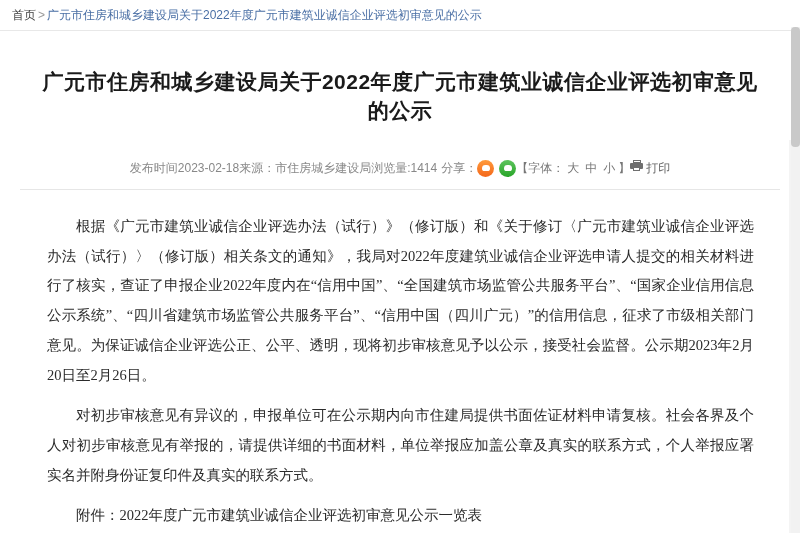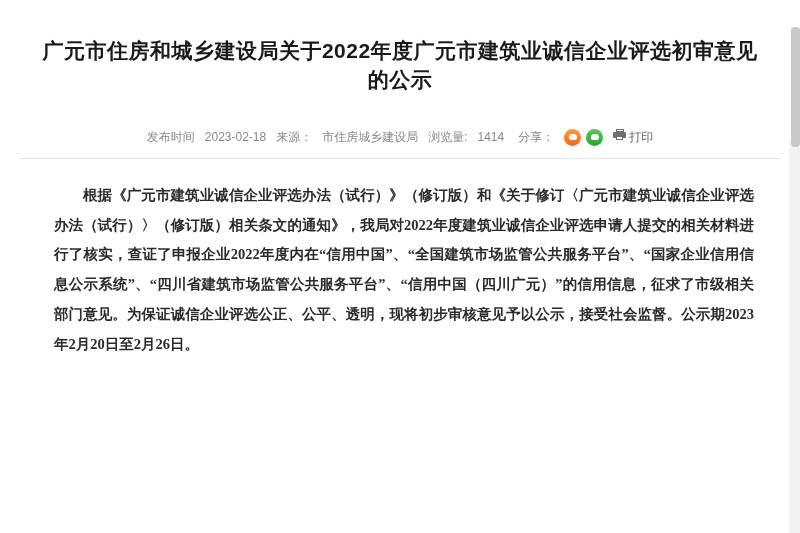--- a/index.html
+++ b/index.html
@@ -54,21 +54,20 @@
     line-height: 1.4;
     letter-spacing: 0.5px;
     font-family: "Liberation Sans", sans-serif;
   }
 
   
   .meta-bar {
     display: flex;
     align-items: center;
     justify-content: center;
-    gap: 10px;
     font-size: 12px;
     color: #888888;
     padding: 4px 0 12px 0;
     flex-wrap: nowrap;
   }
   .meta-item {
     white-space: nowrap;
   }
   .share-label {
     color: #888888;
@@ -164,23 +163,22 @@
   
   .content {
     padding: 22px 46px 0 46px;
     font-size: 14.5px;
     line-height: 2.05;
     color: #2b2b2b;
     text-align: justify;
     font-family: "Liberation Serif", serif;
   }
   .content p {
-    margin: 0 0 11px 8px;
+    margin: 0 0 11px 1px;
     text-indent: 2em;
-    font-weight: bold;
   }
 
   
   .scrollbar {
     position: absolute;
     top: 27px;
     right: 0;
     width: 9px;
     height: 506px;
     background: #f2f2f2;
@@ -201,51 +199,57 @@
     width: 2px;
     height: 393px;
     background: #f4f4f4;
   }
 </style>
 </head>
 <body>
 
 <div class="page">
 
+  <div class="breadcrumb">
+    <span class="crumb-home">首页</span><span class="sep">&gt;</span><span class="crumb-current">广元市住房和城乡建设局关于2022年度广元市建筑业诚信企业评选初审意见的公示</span>
+  </div>
 
   <div class="title-wrap">
     <h1 class="doc-title">广元市住房和城乡建设局关于2022年度广元市建筑业诚信企业评选初审意见的公示</h1>
   </div>
 
   <div class="meta-bar">
     <span class="meta-item">发布时间</span>
     <span class="meta-item meta-val">2023-02-18</span>
     <span class="meta-item">来源：</span>
     <span class="meta-item meta-val">市住房城乡建设局</span>
     <span class="meta-item">浏览量:</span>
     <span class="meta-item meta-val">1414</span>
     <span class="share-label">分享：</span>
     <span class="share-icons">
       <span class="share-dot wb"></span>
       <span class="share-dot wx"></span>
     </span>
+    <span class="font-size-box"><span>【</span><span>字体：</span><span class="fs-opt">大</span><span class="fs-opt">中</span><span class="fs-opt">小</span><span>】</span></span>
     <span class="print-box">
       <span class="printer-icon">
         <span class="ptop"></span>
           <span class="pbody"></span>
           <span class="pbot"></span>
       </span>
       <span>打印</span>
     </span>
   </div>
 
   <div class="divider"></div>
 
   <div class="content">
     <p>根据《广元市建筑业诚信企业评选办法（试行）》（修订版）和《关于修订〈广元市建筑业诚信企业评选办法（试行）〉（修订版）相关条文的通知》，我局对2022年度建筑业诚信企业评选申请人提交的相关材料进行了核实，查证了申报企业2022年度内在“信用中国”、“全国建筑市场监管公共服务平台”、“国家企业信用信息公示系统”、“四川省建筑市场监管公共服务平台”、“信用中国（四川广元）”的信用信息，征求了市级相关部门意见。为保证诚信企业评选公正、公平、透明，现将初步审核意见予以公示，接受社会监督。公示期2023年2月20日至2月26日。</p>
+    <p>对初步审核意见有异议的，申报单位可在公示期内向市住建局提供书面佐证材料申请复核。社会各界及个人对初步审核意见有举报的，请提供详细的书面材料，单位举报应加盖公章及真实的联系方式，个人举报应署实名并附身份证复印件及真实的联系方式。</p>
+    <p>附件：2022年度广元市建筑业诚信企业评选初审意见公示一览表</p>
 
   </div>
 
   <div class="content-edge-shadow"></div>
   <div class="scrollbar">
     <div class="thumb"></div>
   </div>
 
 </div>
 

